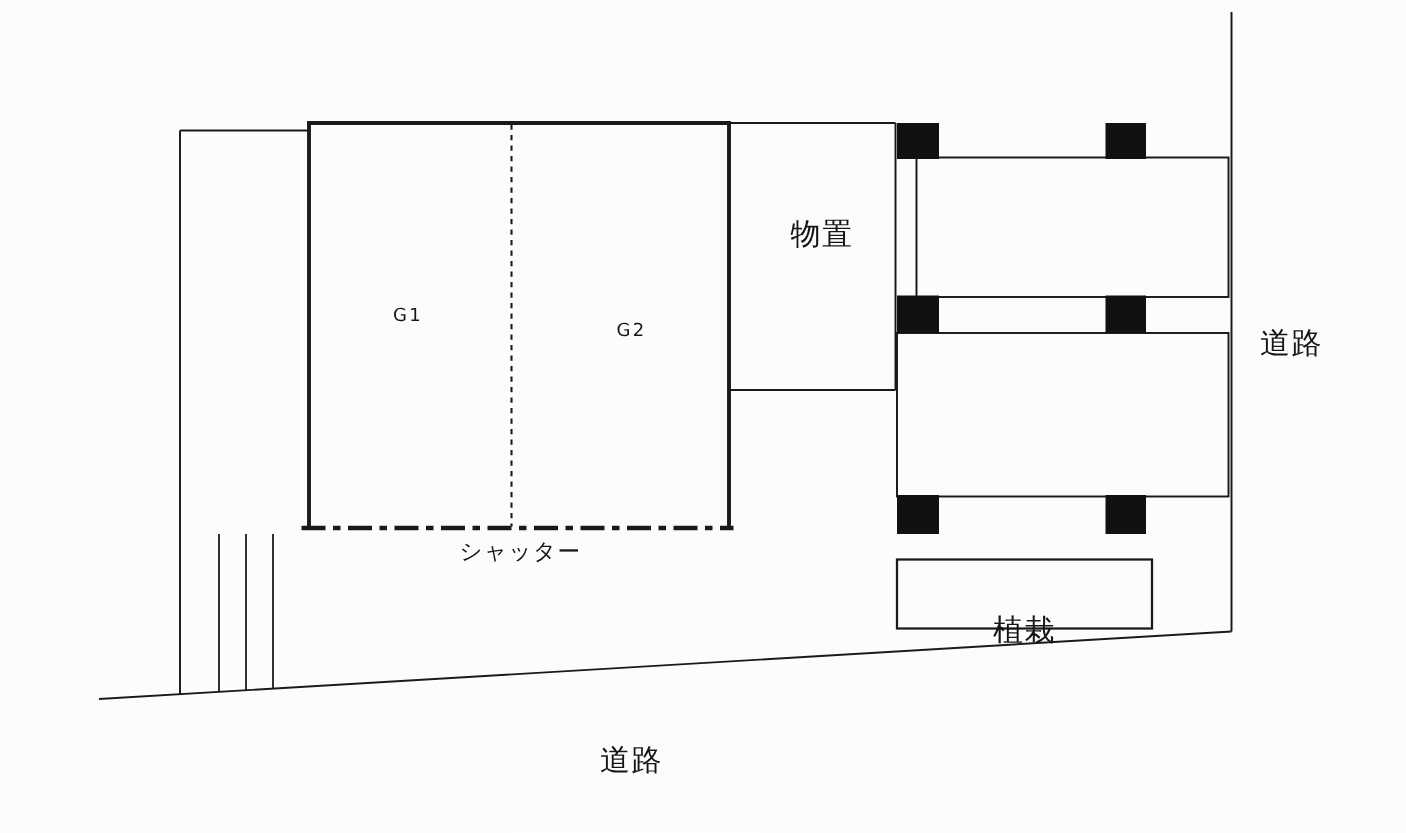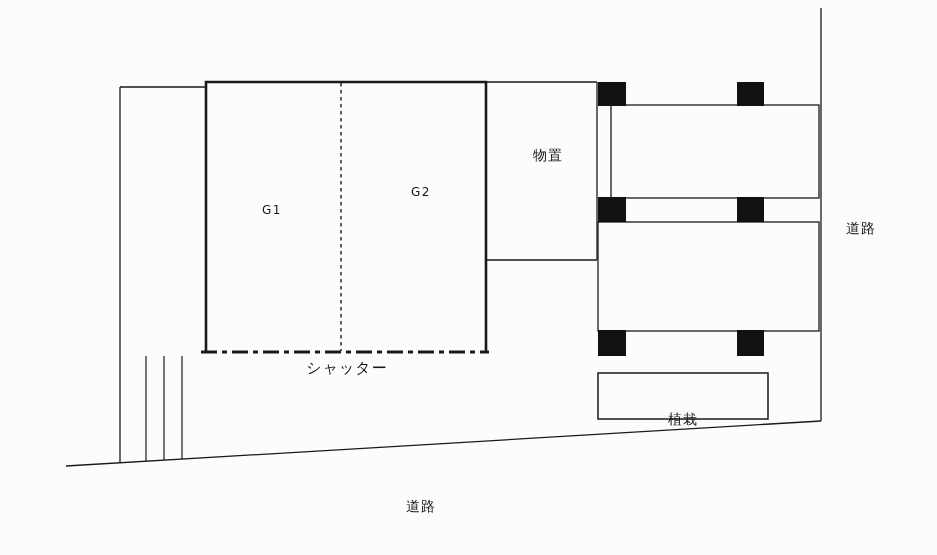--- a/index.html
+++ b/index.html
@@ -21,21 +21,21 @@
   }
   .plan-svg{
     position:absolute;
     left:0; top:0;
     color:var(--line);
   }
   .pillar{ fill:var(--pillar); stroke:none; }
   .lbl{
     position:absolute;
     transform:translate(-50%,-50%);
-    font-size:14px;
+    font-size:20px;
     color:#161616;
     white-space:nowrap;
     letter-spacing:1px;
     user-select:none;
   }
   .lbl.latin{ font-size:12px; letter-spacing:1.5px; }
   .lbl.small{ font-size:15px;font-family:Liberation Mono, monospace; }
 </style>
 </head>
 <body>
@@ -89,21 +89,21 @@
       <rect class="pillar" x="737" y="330" width="27" height="26"></rect>
     </g>
 
     <g stroke="currentColor" stroke-width="1.5" fill="none">
       <rect x="598" y="373" width="170" height="46"></rect>
     </g>
   </svg>
 
   <span class="lbl latin" style="left:272px; top:210px">G1</span>
 
-  <span class="lbl latin" style="left:421px; top:192px">G2</span>
+  <span class="lbl latin" style="left:421px; top:220px">G2</span>
 
   <span class="lbl" style="left:548px; top:156px">物置</span>
 
   <span class="lbl small" style="left:347px; top:368px">シャッター</span>
 
   <span class="lbl" style="left:683px; top:420px">植栽</span>
 
   <span class="lbl" style="left:861px; top:229px">道路</span>
 
   <span class="lbl" style="left:421px; top:507px">道路</span>

